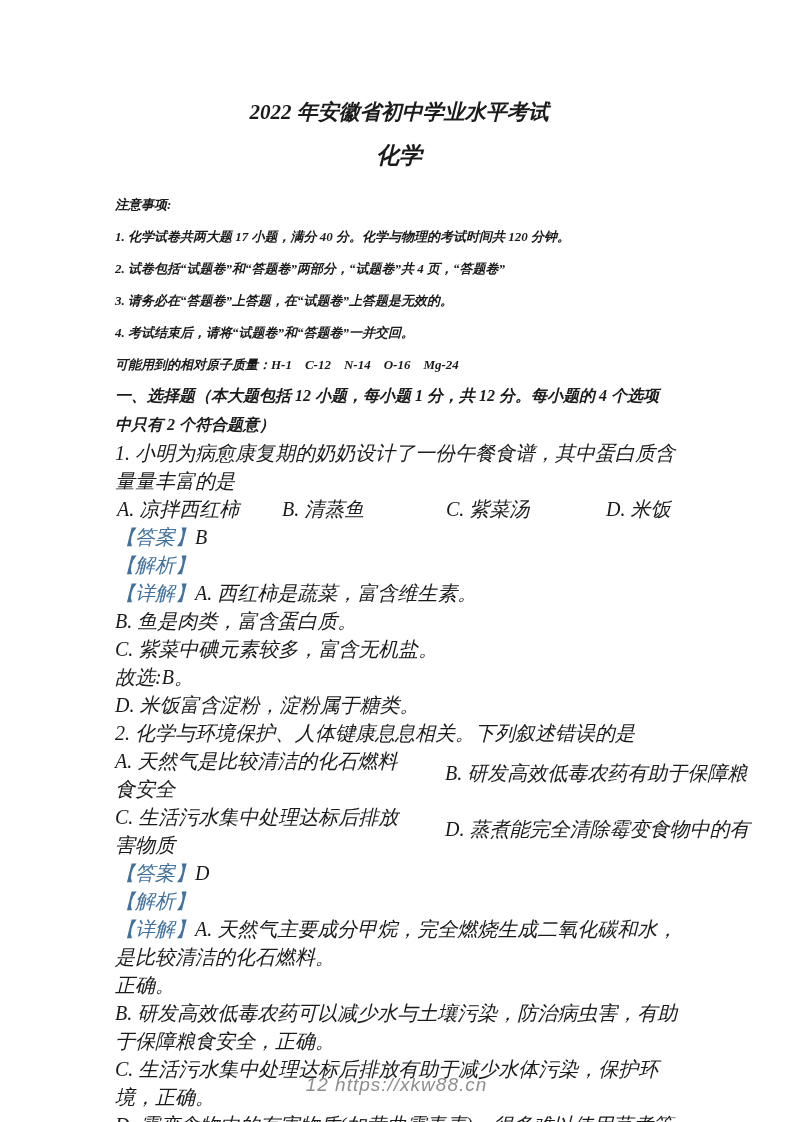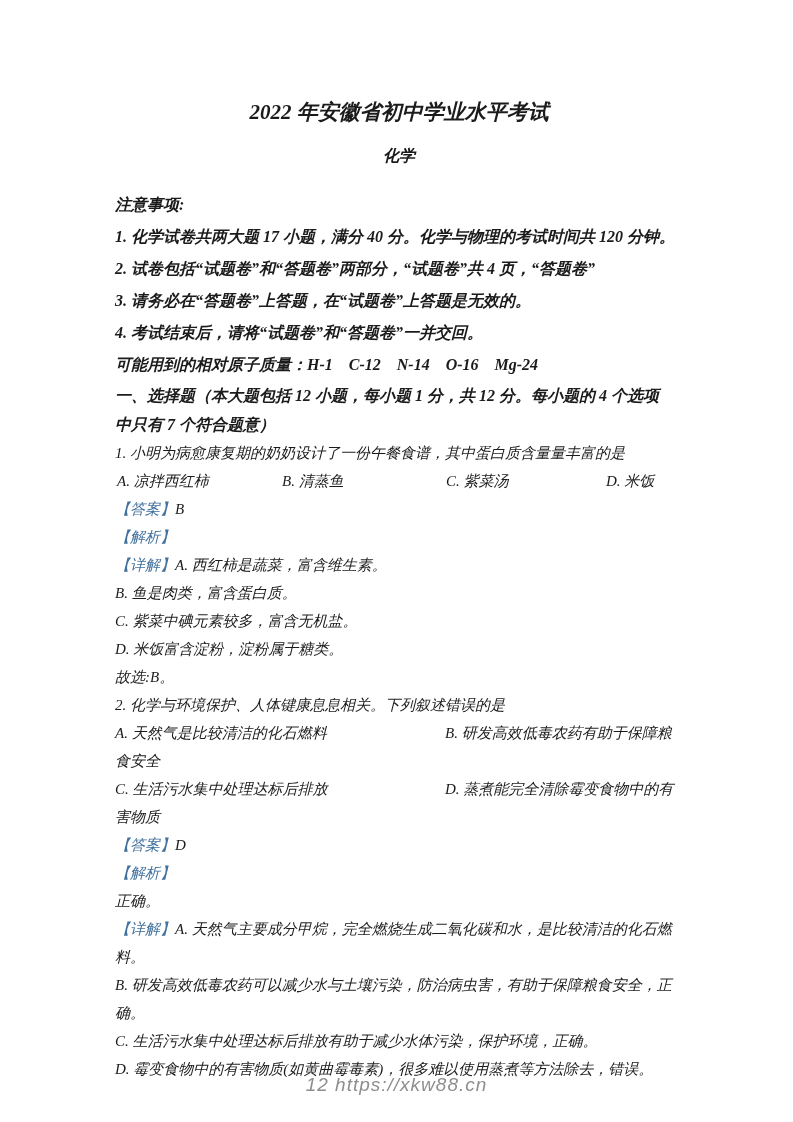--- a/index.html
+++ b/index.html
@@ -18,46 +18,46 @@
 
   .doc-title {
     text-align: center;
     font-weight: bold;
     font-size: 21px;
     line-height: 24px;
   }
   .doc-subject {
     text-align: center;
     font-weight: bold;
-    font-size: 16px;
+    font-size: 23px;
     line-height: 23px;
     margin-top: 20px;
   }
 
-  .notice { margin-top: 22px; font-weight: bold; font-size: 16px; }
+  .notice { margin-top: 22px; font-weight: bold; font-size: 13px; }
   .notice .nline { line-height: 32px; }
 
   .sec-heading { font-weight: bold; font-size: 16px; }
   .sec-heading .sline { line-height: 29px; }
 
-  .body-block { font-size: 15px; font-weight: normal; }
+  .body-block { font-size: 20px; font-weight: normal; }
   .bline { line-height: 28px; position: relative; }
 
   .tag { color: #41719c; text-align: center; }
 
   
   .optrow4 { height: 28px; }
   .optrow4 span { position: absolute; top: 0; white-space: nowrap; }
   .o1 { left: 2px; }
   .o2 { left: 167px; }
   .o3 { left: 331px; }
   .o4 { left: 491px; }
 
   
-  .optcol-right { position: absolute; left: 330px; top: 0; white-space: nowrap; }
+  .optcol-right { position: absolute; left: 330px; top: 12px; white-space: nowrap; }
 
   .page-footer {
     position: absolute;
     left: 0; right: 0;
     top: 1062px;
     text-align: center;
     font-family: "Liberation Sans", "DejaVu Sans", sans-serif;
     font-size: 19px;
     letter-spacing: 1px;
     color: #8e8e8e;
@@ -77,21 +77,21 @@
       <div class="nline">注意事项:</div>
       <div class="nline">1. 化学试卷共两大题 17 小题，满分 40 分。化学与物理的考试时间共 120 分钟。</div>
       <div class="nline">2. 试卷包括“试题卷”和“答题卷”两部分，“试题卷”共 4 页，“答题卷”</div>
       <div class="nline">3. 请务必在“答题卷”上答题，在“试题卷”上答题是无效的。</div>
       <div class="nline">4. 考试结束后，请将“试题卷”和“答题卷”一并交回。</div>
       <div class="nline">可能用到的相对原子质量：H-1　C-12　N-14　O-16　Mg-24</div>
     </div>
 
     <div class="sec-heading">
       <div class="sline">一、选择题（本大题包括 12 小题，每小题 1 分，共 12 分。每小题的 4 个选项</div>
-      <div class="sline">中只有 7 个符合题意）</div>
+      <div class="sline">中只有 2 个符合题意）</div>
     </div>
 
     <div class="body-block">
       <div class="bline">1. 小明为病愈康复期的奶奶设计了一份午餐食谱，其中蛋白质含量量丰富的是</div>
       <div class="bline optrow4">
         <span class="o1">A. 凉拌西红柿</span>
         <span class="o2">B. 清蒸鱼</span>
         <span class="o3">C. 紫菜汤</span>
         <span class="o4">D. 米饭</span>
       </div>
@@ -99,46 +99,46 @@
         <span class="tag">【答案】</span><span>B</span>
       </div>
       <div class="bline">
         <span class="tag">【解析】</span>
       </div>
       <div class="bline">
         <span class="tag">【详解】</span><span>A. 西红柿是蔬菜，富含维生素。</span>
       </div>
       <div class="bline">B. 鱼是肉类，富含蛋白质。</div>
       <div class="bline">C. 紫菜中碘元素较多，富含无机盐。</div>
+      <div class="bline">故选:B。</div>
       <div class="bline">D. 米饭富含淀粉，淀粉属于糖类。</div>
-      <div class="bline">故选:B。</div>
     </div>
 
     <div class="body-block">
       <div class="bline">2. 化学与环境保护、人体键康息息相关。下列叙述错误的是</div>
       <div class="bline">
         <span>A. 天然气是比较清洁的化石燃料</span>
         <span class="optcol-right">B. 研发高效低毒农药有助于保障粮</span>
       </div>
       <div class="bline">食安全</div>
       <div class="bline">
         <span>C. 生活污水集中处理达标后排放</span>
         <span class="optcol-right">D. 蒸煮能完全清除霉变食物中的有</span>
       </div>
       <div class="bline">害物质</div>
       <div class="bline">
         <span class="tag">【答案】</span><span>D</span>
       </div>
       <div class="bline">
         <span class="tag">【解析】</span>
       </div>
-      <div class="bline">正确。</div>
       <div class="bline">
         <span class="tag">【详解】</span><span>A. 天然气主要成分甲烷，完全燃烧生成二氧化碳和水，是比较清洁的化石燃料。</span>
       </div>
+      <div class="bline">正确。</div>
       <div class="bline">B. 研发高效低毒农药可以减少水与土壤污染，防治病虫害，有助于保障粮食安全，正确。</div>
       <div class="bline">C. 生活污水集中处理达标后排放有助于减少水体污染，保护环境，正确。</div>
       <div class="bline">D. 霉变食物中的有害物质(如黄曲霉毒素)，很多难以使用蒸煮等方法除去，错误。</div>
     </div>
 
   </div>
 
   <div class="page-footer">
     <a href="#">12 https://xkw88.cn</a>
   </div>

